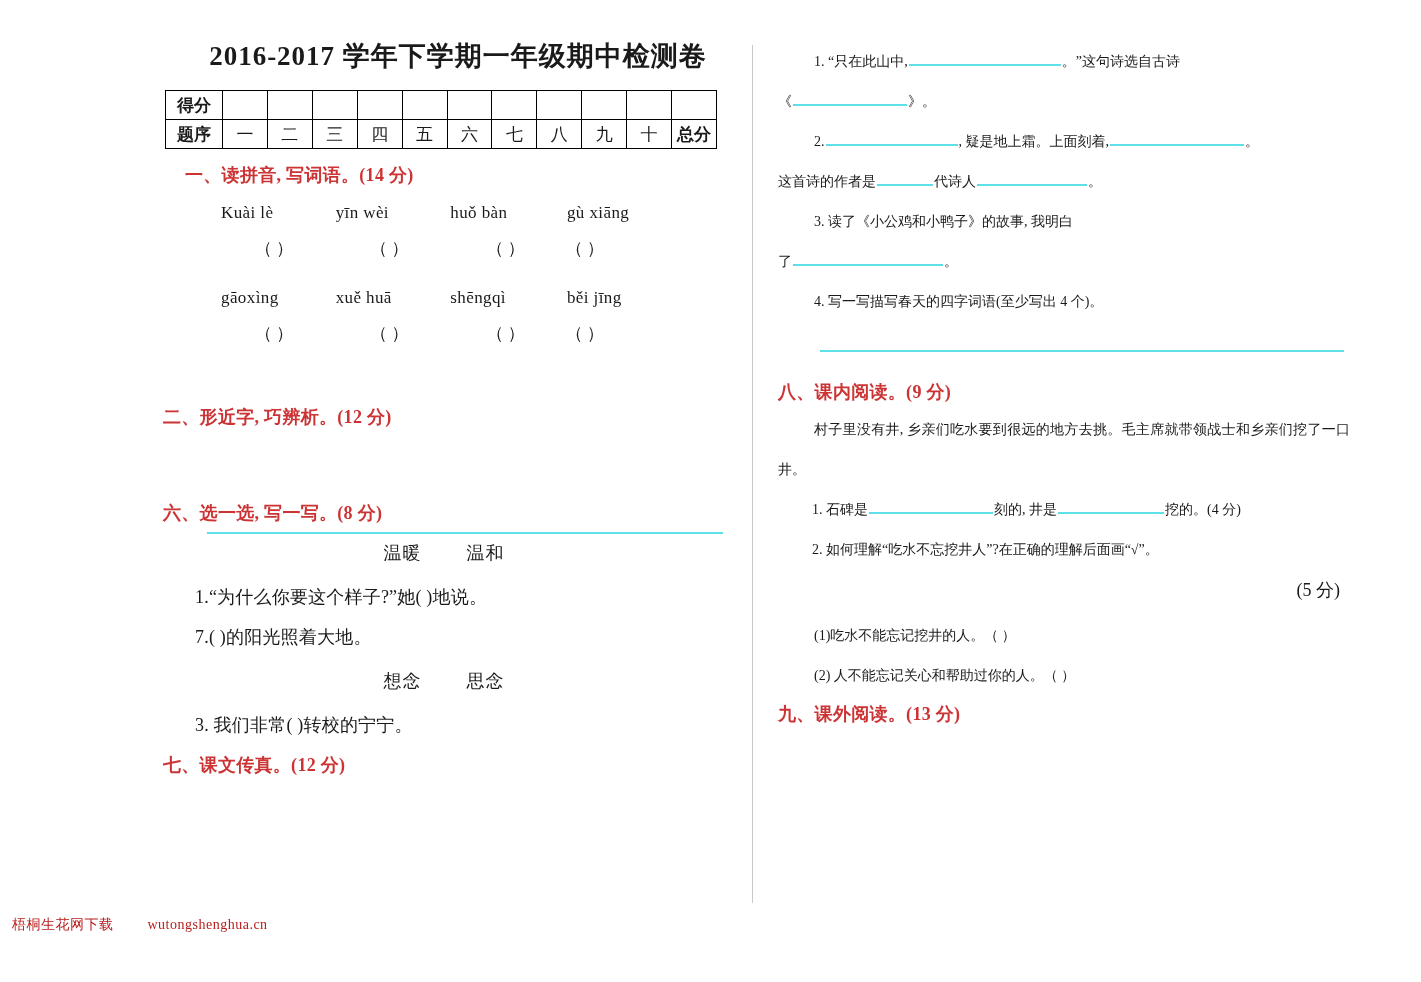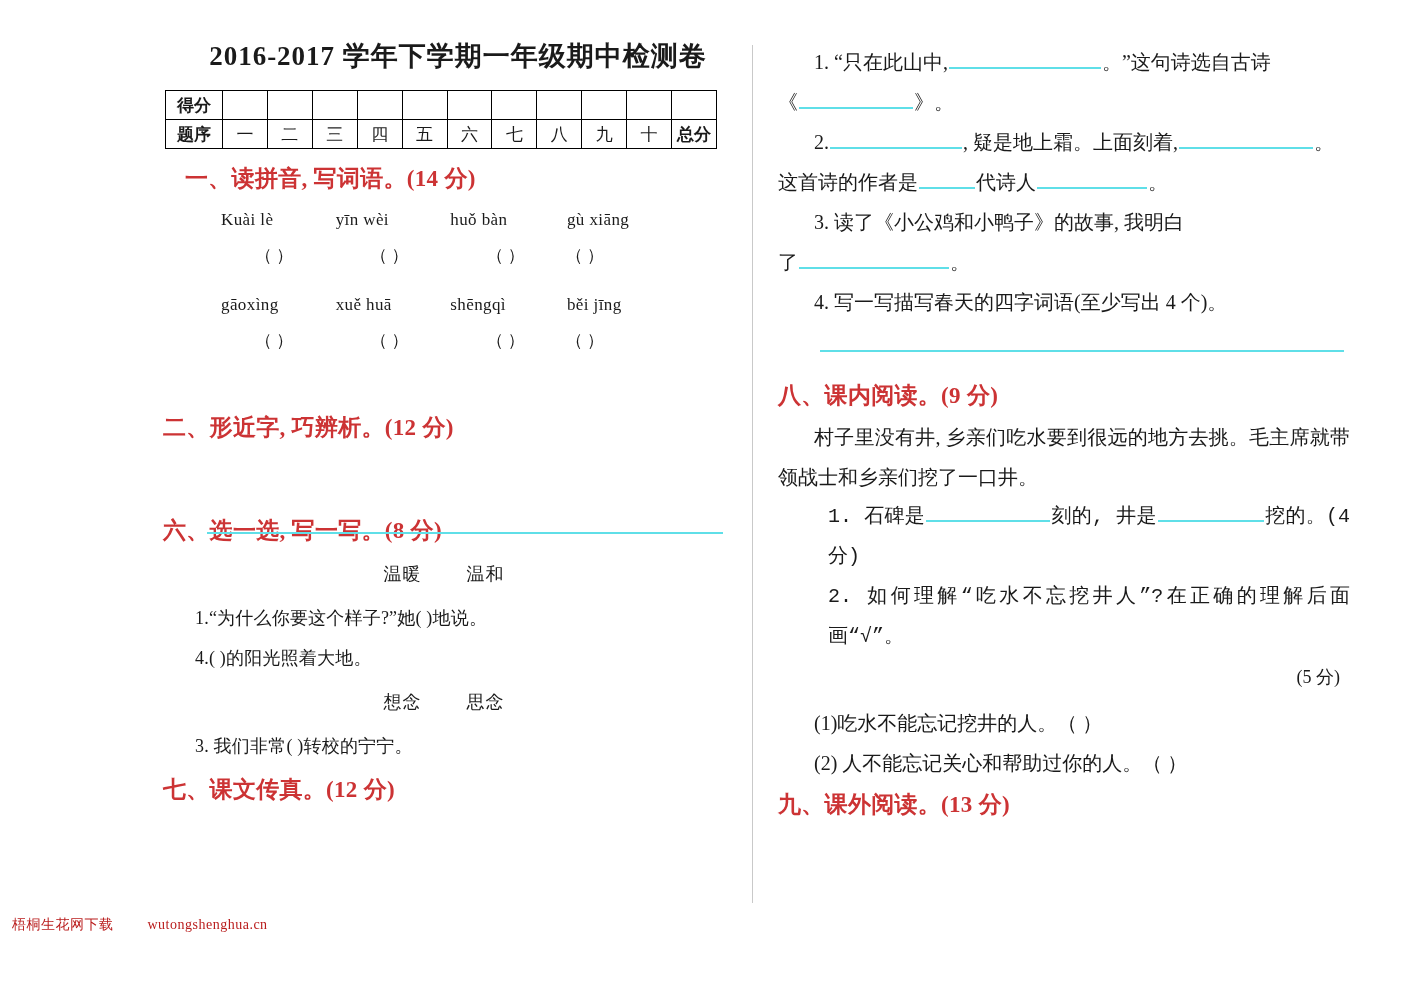--- a/index.html
+++ b/index.html
@@ -83,21 +83,21 @@
     font-weight: bold;
     padding: 0;
   }
   table.score-table td.hdr-label { width: 56px; }
   table.score-table td.num { font-weight: normal; font-size: 17px; }
   table.score-table td.total { width: 54px; }
 
   
   .sec-head {
     color: #cc3334;
-    font-size: 23px;
+    font-size: 18px;
     font-weight: bold;
     margin: 14px 0 0 0;
     letter-spacing: 0.3px;
   }
   .sec-head.indent { margin-left: 22px; }
 
   
   .pinyin-row {
     font-family: "Liberation Serif", "DejaVu Serif", serif;
     font-size: 17px;
@@ -149,28 +149,28 @@
     top: 494px;
     width: 516px;
   }
   .ans-rule-right {
     margin: 28px 0 0 42px;
     width: 524px;
   }
 
   
   .just {
-    font-size: 20px;
+    font-size: 14px;
     line-height: 40px;
     text-align: justify;
     text-align-last: left;
     text-justify: inter-character;
   }
   .just.ind { text-indent: 36px; }
-  .right-ind { margin-left: 50px; font-family: Liberation Mono, monospace; }
+  .right-ind { margin-left: 34px; }
   .right-ind2 { margin-left: 36px; }
   .score-right {
     text-align: right;
     font-size: 18px;
     margin-top: 8px;
     padding-right: 10px;
   }
 
   
   .footer {
@@ -262,21 +262,21 @@
 
     <div class="sec-head" style="margin-top:72px">六、选一选, 写一写。(8 分)</div>
 
     <div class="center-words">
       <span>温暖</span>
       <span class="gap"></span>
       <span>温和</span>
     </div>
 
     <div class="qtext" style="margin-top:12px; margin-left:32px">1.“为什么你要这个样子?”她(          )地说。</div>
-    <div class="qtext" style="margin-left:32px">4.(          )的阳光照着大地。</div>
+    <div class="qtext" style="margin-left:32px">7.(          )的阳光照着大地。</div>
 
     <div class="center-words" style="margin-top:12px">
       <span>想念</span>
       <span class="gap"></span>
       <span>思念</span>
     </div>
 
     <div class="qtext" style="margin-top:12px; margin-left:32px">3. 我们非常(        )转校的宁宁。</div>
 
     <div class="sec-head" style="margin-top:8px">七、课文传真。(12 分)</div>

